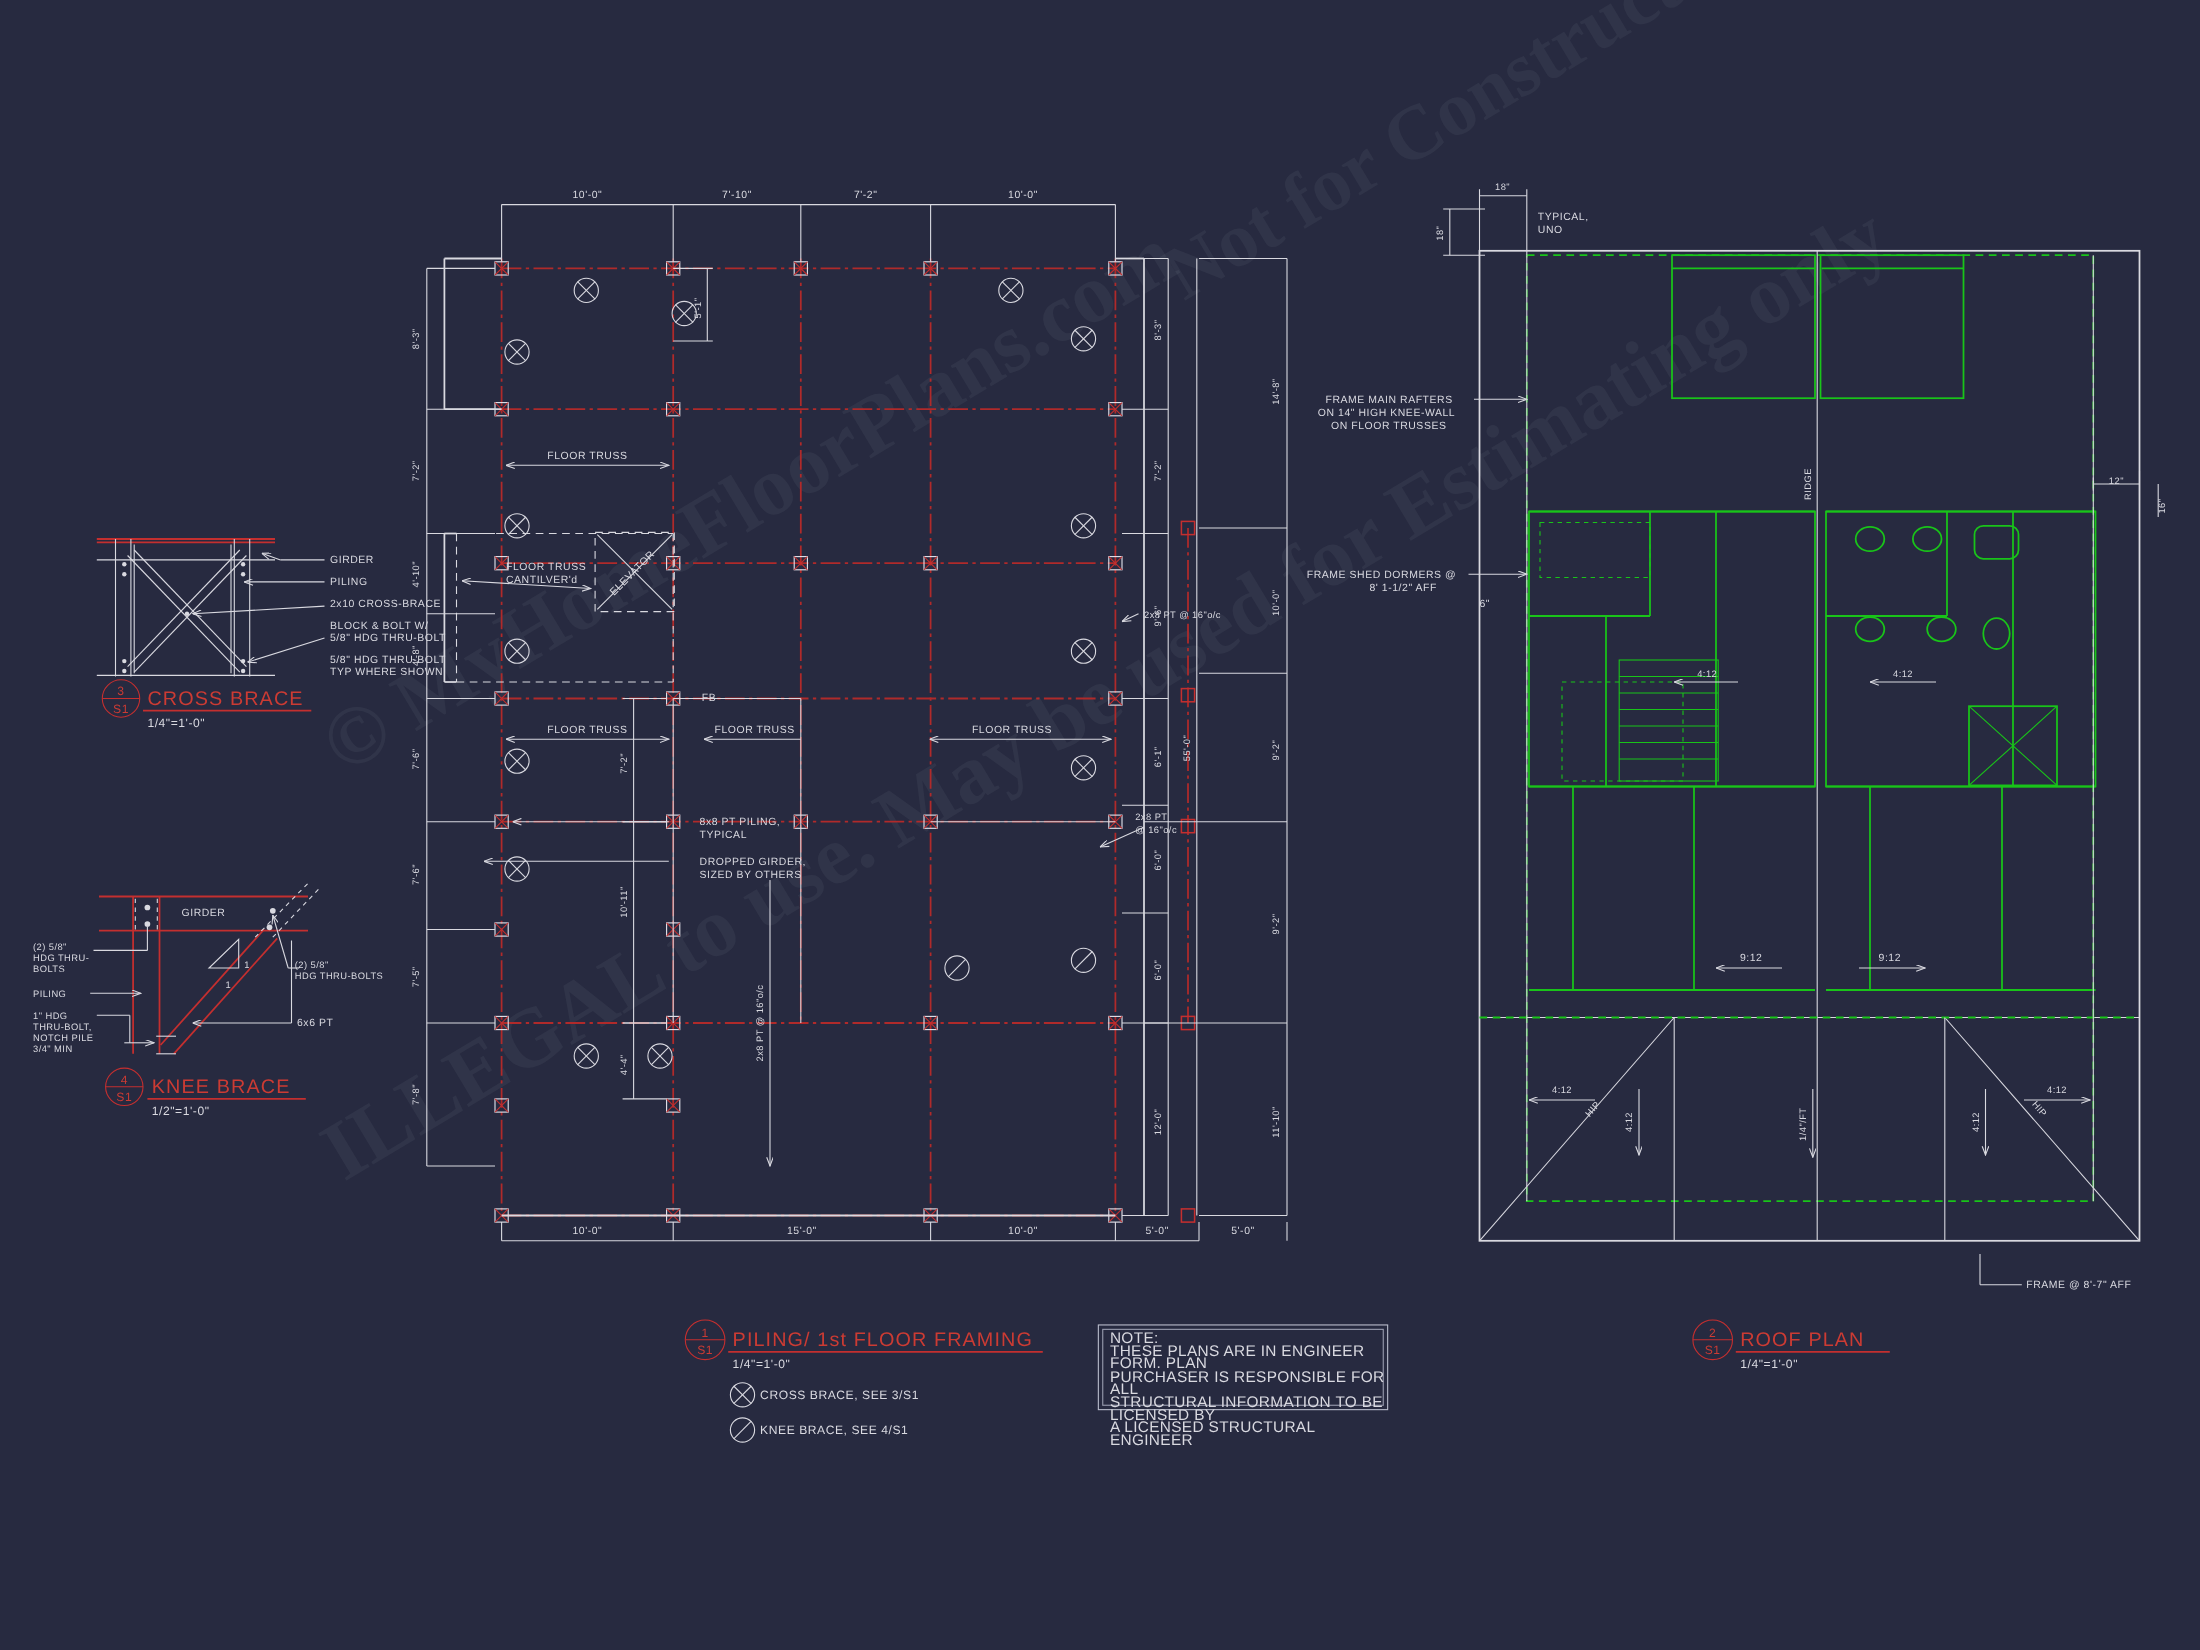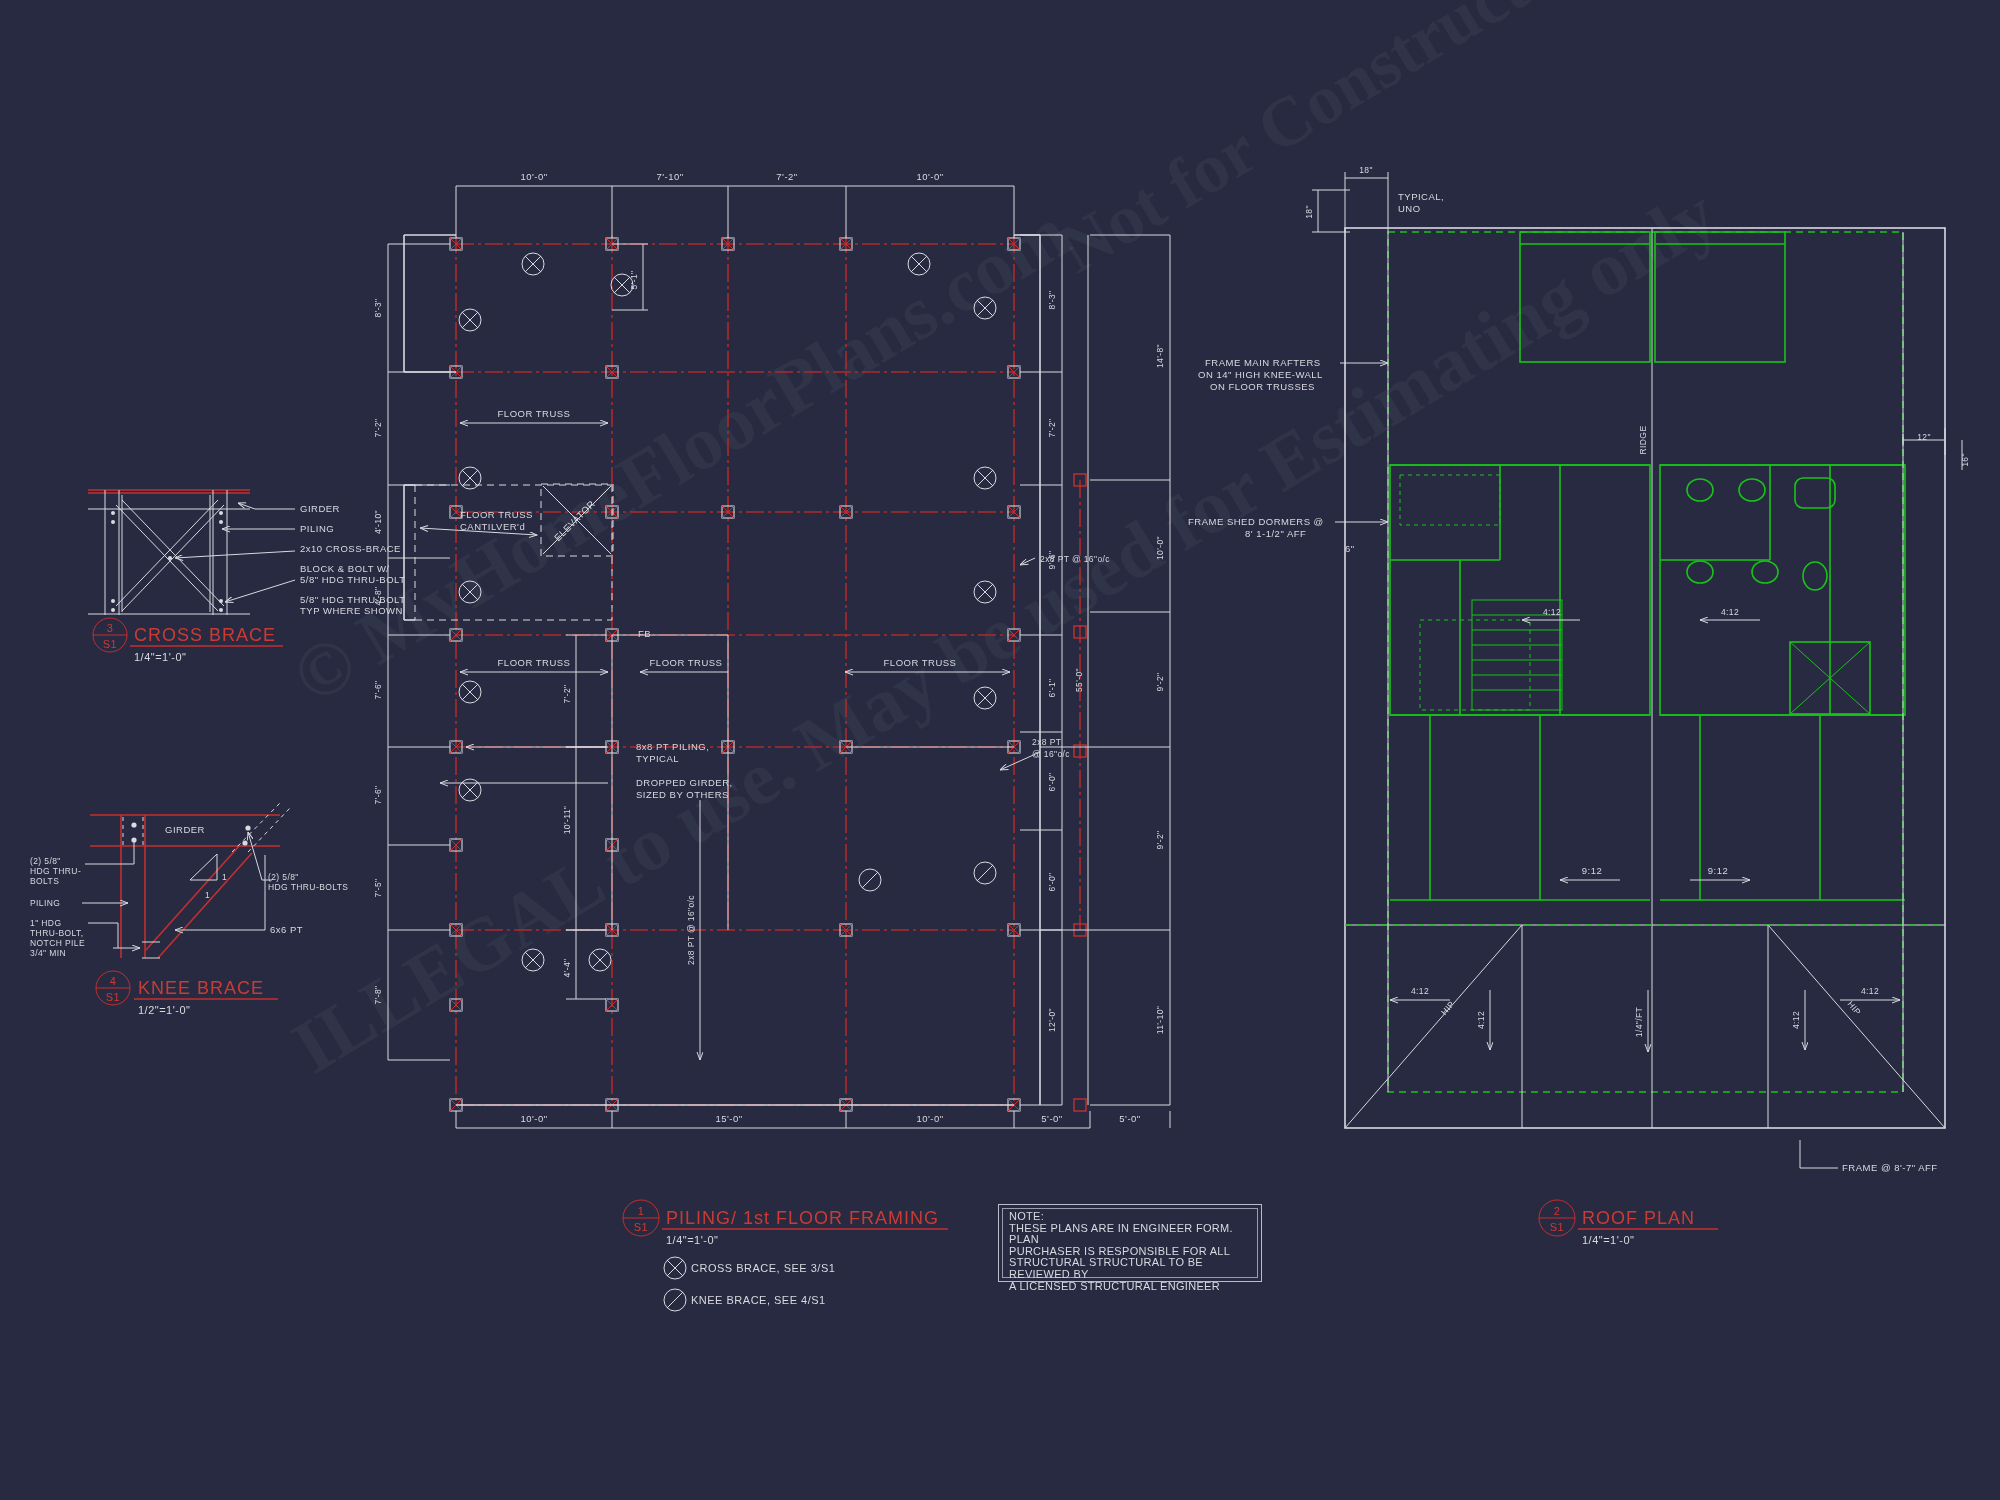--- a/index.html
+++ b/index.html
@@ -33,21 +33,21 @@
     pointer-events:none;user-select:none;font-weight:bold;
   }
   .wm1{left:300px;top:640px;font-size:76px;transform:rotate(-31deg);transform-origin:left center;}
   .wm2{left:300px;top:1010px;font-size:76px;transform:rotate(-31deg);transform-origin:left center;}
   .wm3{left:1065px;top:215px;font-size:70px;transform:rotate(-31deg);transform-origin:left center;}
   .notebox{
     position:absolute;left:998px;top:1204px;width:262px;height:76px;
     border:1px solid #b9bccb;background:transparent;
   }
   .noteinner{position:absolute;left:3px;top:3px;right:3px;bottom:3px;border:1px solid #9a9db0;}
-  .notetext{position:absolute;left:10px;top:6px;font-size:11px;line-height:11.6px;color:#d9d9e0;letter-spacing:.3px;}
+  .notetext{position:absolute;left:10px;top:6px;font-size:14px;line-height:11.6px;color:#d9d9e0;letter-spacing:.3px;}
 </style>
 </head>
 <body>
 
 <div class="sheet">
 
   <div class="wm wm1">© MyHomeFloorPlans.com</div>
   <div class="wm wm2">ILLEGAL to use. May be used for Estimating only</div>
   <div class="wm wm3">Not for Construction</div>
 
@@ -837,18 +837,18 @@
     </g>
 
   </svg>
 
   <div class="notebox">
     <div class="noteinner"></div>
     <div class="notetext">
       <div>NOTE:</div>
       <div>THESE PLANS ARE IN ENGINEER FORM. PLAN</div>
       <div>PURCHASER IS RESPONSIBLE FOR ALL</div>
-      <div>STRUCTURAL STRUCTURAL TO BE REVIEWED BY</div>
+      <div>STRUCTURAL INFORMATION TO BE LICENSED BY</div>
       <div>A LICENSED STRUCTURAL ENGINEER</div>
     </div>
   </div>
 
 </div>
 
 </body></html>

